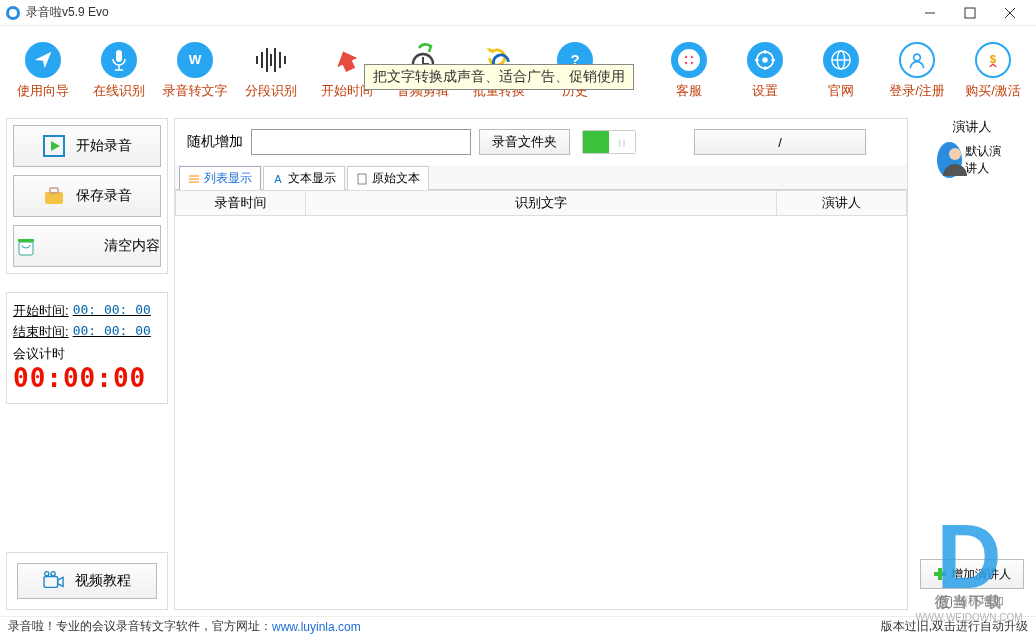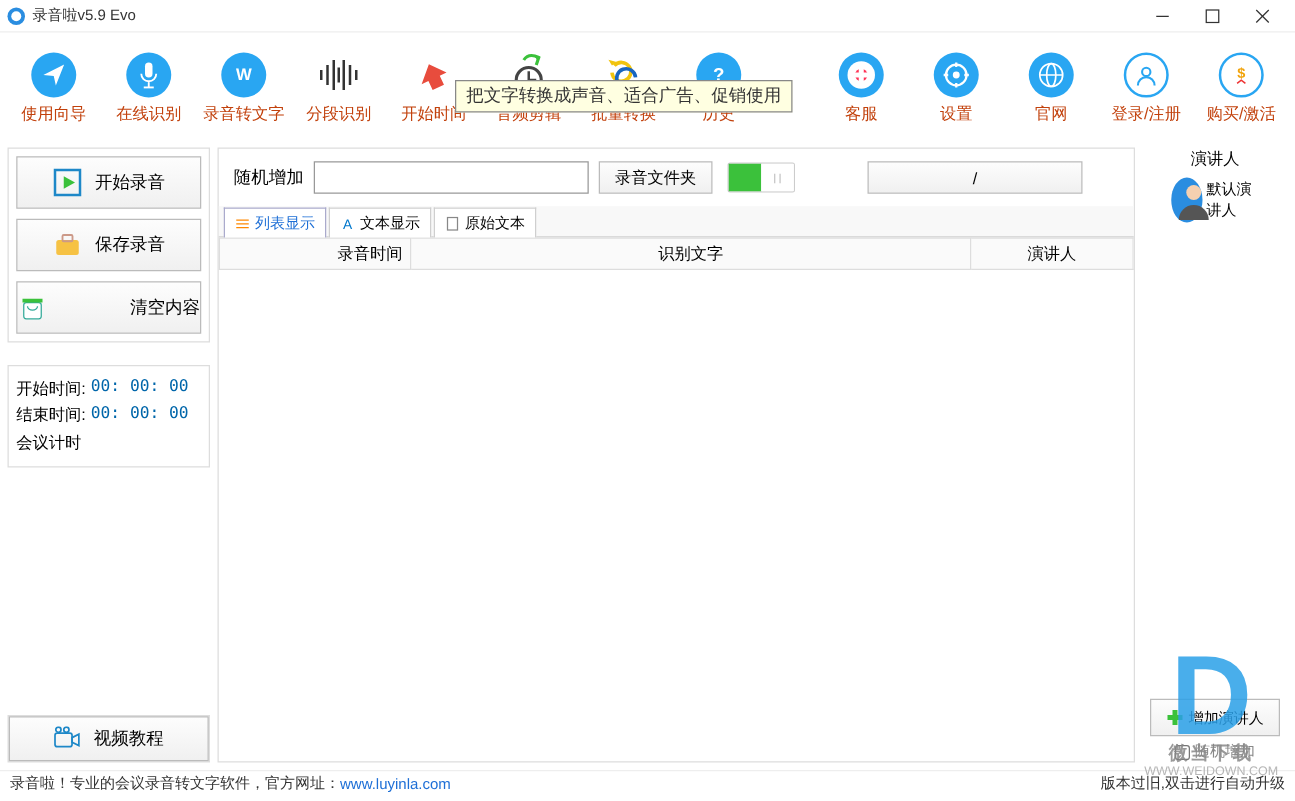--- a/index.html
+++ b/index.html
@@ -22,47 +22,47 @@
 
 .content { display: flex; height: 500px; padding: 2px 6px 6px 6px; gap: 6px; }
 
 .left-col { width: 162px; display: flex; flex-direction: column; }
 .panel { border: 1px solid #ddd; padding: 6px; margin-bottom: 18px; }
 .big-btn { width: 100%; height: 42px; border: 1px solid #bbb; background: linear-gradient(#fdfdfd,#f0f0f0); display: flex; align-items: center; justify-content: center; gap: 10px; cursor: pointer; font-size: 14px; margin-bottom: 8px; }
 .big-btn:last-child { margin-bottom: 0; justify-content: space-between; }
 .big-btn .bi { width: 24px; height: 24px; }
 
 .time-panel { border: 1px solid #ddd; padding: 6px 6px 10px 6px; margin-bottom: 18px; font-size: 13px; }
-.tline { display: flex; gap: 4px; margin: 3px 0; }
+.tline { display: flex; gap: 4px; margin: 3px 0; text-decoration: underline; }
 .ttime { color: #06a; font-family: monospace; }
 .ctlabel { margin-top: 4px; }
 .bigtime { color: #e10; font-family: monospace; font-weight: bold; font-size: 26px; letter-spacing: 1px; }
 
-.vidbtn-wrap { border: 1px solid #ddd; padding: 0; margin-top: auto; }
+.vidbtn-wrap { border: 1px solid #ddd; padding: 10px; margin-top: auto; }
 .vidbtn { width: 100%; height: 36px; border: 1px solid #bbb; background: linear-gradient(#fdfdfd,#f0f0f0); display: flex; align-items: center; justify-content: center; gap: 10px; cursor: pointer; font-size: 14px; }
 
 .center-col { flex: 1; display: flex; flex-direction: column; border: 1px solid #ddd; }
 .topic-row { display: flex; align-items: center; padding: 10px 12px; gap: 8px; }
 .topic-row .tlabel { font-size: 14px; }
 .topic-row input.topic { flex: 0 0 220px; height: 26px; border: 1px solid #999; padding: 0 4px; }
 .folder-btn { height: 26px; border: 1px solid #bbb; background: linear-gradient(#fdfdfd,#f0f0f0); padding: 0 12px; cursor: pointer; font-size: 13px; }
 .toggle { width: 54px; height: 24px; border: 1px solid #ccc; border-radius: 2px; display: flex; margin-left: 4px; cursor: pointer; }
 .toggle .on { flex: 1; background: #3bc13b; }
 .toggle .off { flex: 1; background: #fff; display: flex; align-items: center; justify-content: center; font-size: 8px; color: #aaa; }
 .slash-box { width: 172px; height: 26px; border: 1px solid #bbb; background: linear-gradient(#fdfdfd,#f0f0f0); display: flex; align-items: center; justify-content: center; font-size: 13px; margin-left: 50px; cursor: pointer; }
 
 .tabrow { display: flex; border-bottom: 1px solid #cfcfcf; padding-left: 4px; font-size: 12px; background: #f8f8f8; }
 .tab { display: flex; align-items: center; gap: 4px; padding: 3px 8px; border: 1px solid #cfcfcf; border-bottom: none; margin-right: 2px; background: #fff; cursor: pointer; position: relative; top: 1px; }
 .tab.active { color: #1e6fd6; border-color: #aac; }
 .tab .tico { width: 12px; height: 12px; }
 
 .tablewrap { flex: 1; overflow: auto; }
 table { width: 100%; border-collapse: collapse; font-size: 13px; }
 th { background: #fafafa; border: 1px solid #ddd; font-weight: normal; padding: 3px 6px; text-align: center; }
-th.c1 { width: 153px; text-align: right; }
+th.c1 { width: 130px; }
 th.c3 { width: 130px; }
 
 .right-col { width: 116px; display: flex; flex-direction: column; align-items: center; }
 .right-col .hdr { font-size: 13px; margin-bottom: 6px; }
 .speaker { width: 70px; display: flex; flex-direction: row; align-items: center; gap: 3px; cursor: pointer; }
 .speaker .avimg { width: 36px; height: 36px; border-radius: 50%; background: #2a8de0; position: relative; }
 .speaker .avimg::before { content:''; position: absolute; top: 6px; left: 12px; width: 12px; height: 12px; border-radius: 50%; background: #f5d0b0; }
 .speaker .avimg::after { content:''; position: absolute; bottom: 2px; left: 6px; width: 24px; height: 12px; border-radius: 12px 12px 0 0; background: #555; }
 .speaker .nm { font-size: 12px; }
 .right-col .spacer2 { flex: 1; }
@@ -277,20 +277,21 @@
     <div class="time-panel">
       <div class="tline">
           <span>开始时间:</span>
           <span class="ttime">00: 00: 00</span>
         </div>
       <div class="tline">
           <span>结束时间:</span>
           <span class="ttime">00: 00: 00</span>
         </div>
       <div class="ctlabel">会议计时</div>
+      <div class="bigtime">00:00:00</div>
     </div>
 
     <div class="vidbtn-wrap">
       <button class="vidbtn">
         <svg width="22" height="20" viewBox="0 0 24 22">
             <rect x="1" y="6" width="15" height="12" rx="2" fill="none" stroke="#1e88c8" stroke-width="1.5"></rect>
             <path d="M16 10 L22 7 L22 17 L16 14 Z" fill="none" stroke="#1e88c8" stroke-width="1.5"></path>
             <circle cx="4" cy="3" r="2.3" fill="none" stroke="#1e88c8" stroke-width="1.5"></circle>
             <circle cx="11" cy="3" r="2.3" fill="none" stroke="#1e88c8" stroke-width="1.5"></circle>
           </svg>

